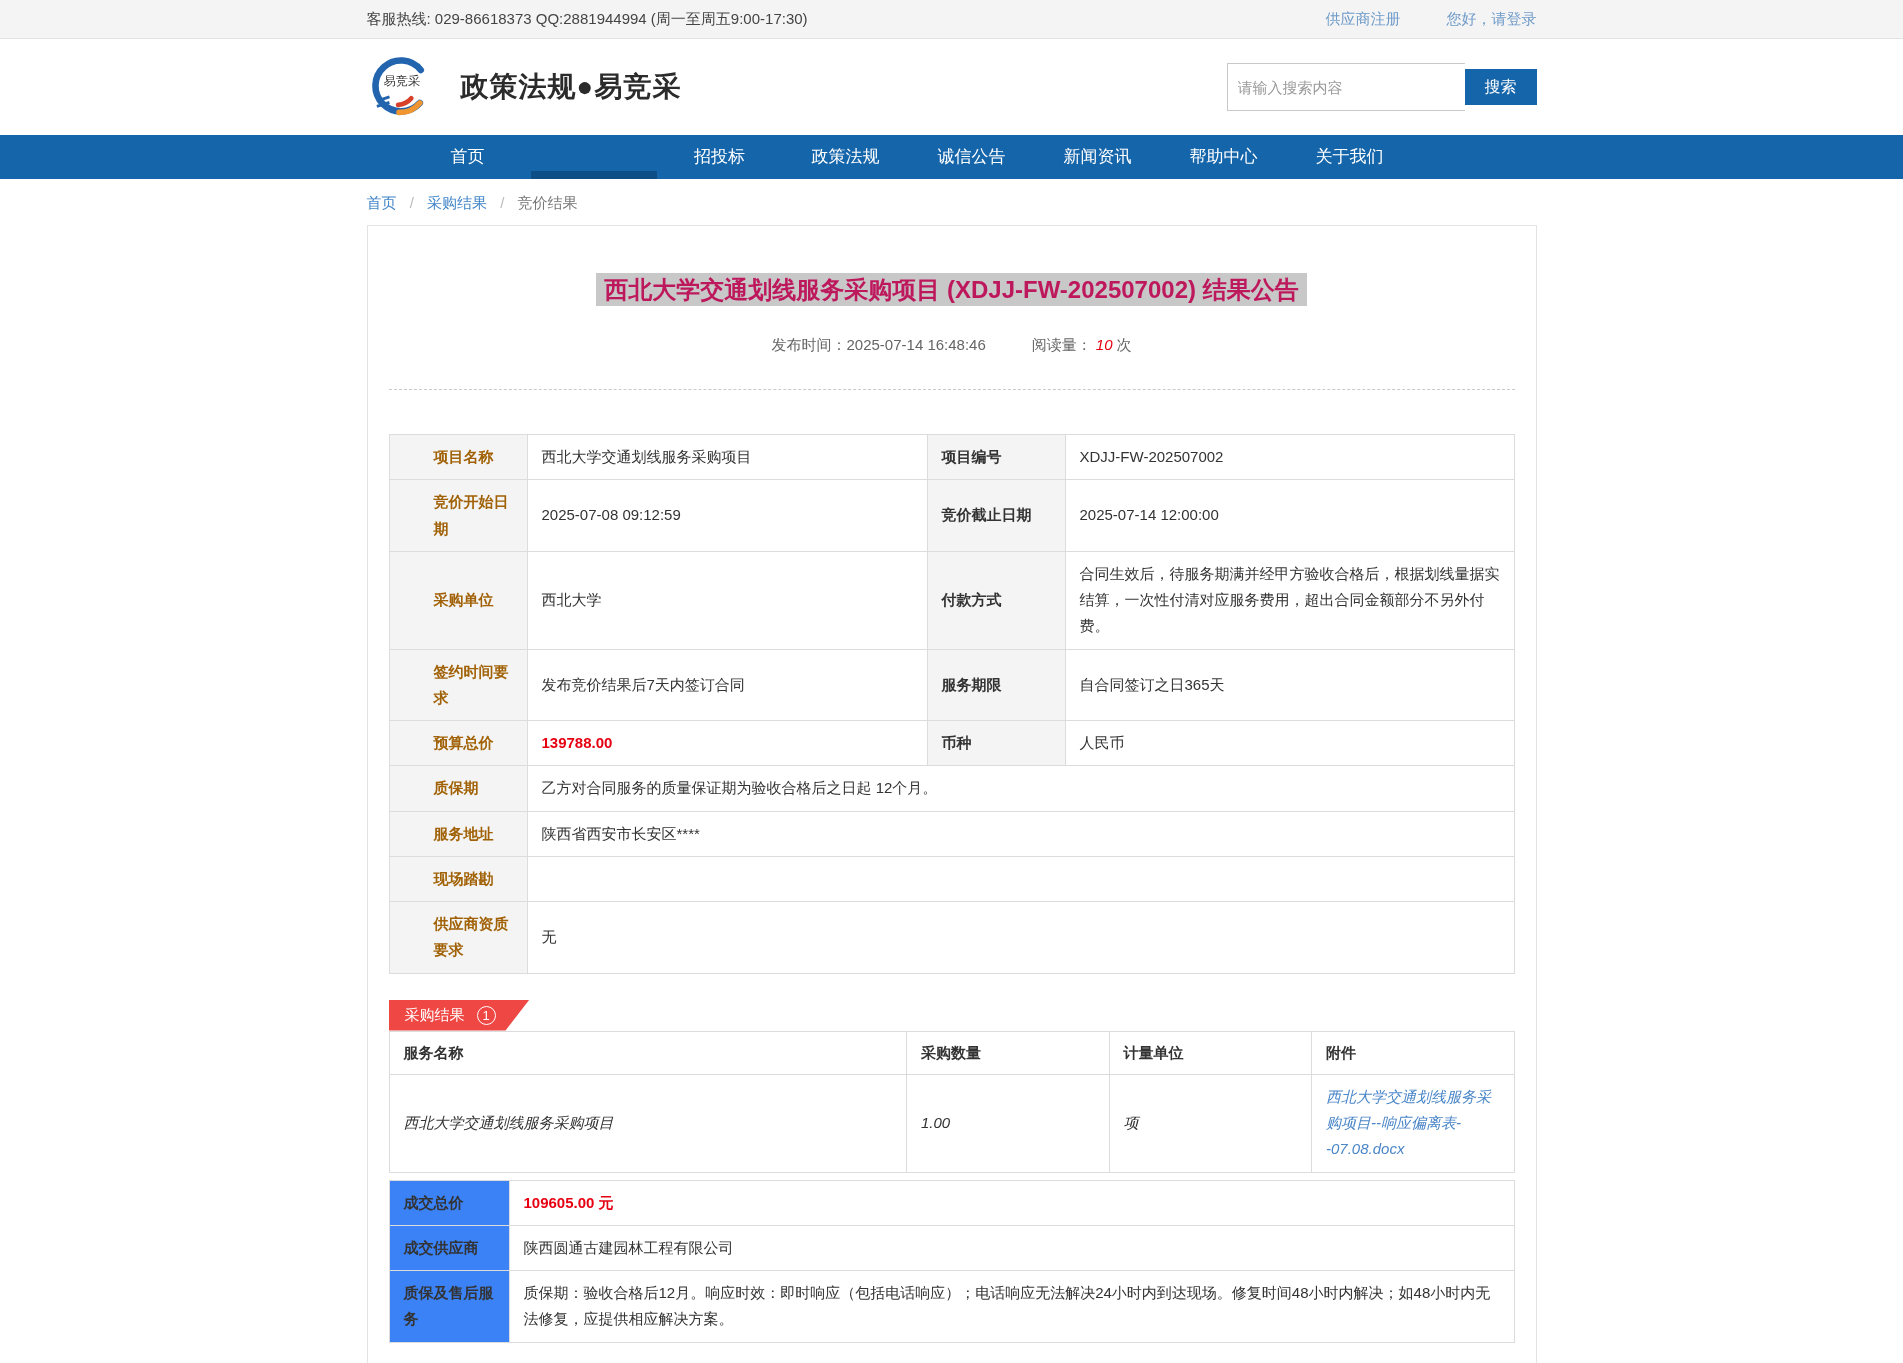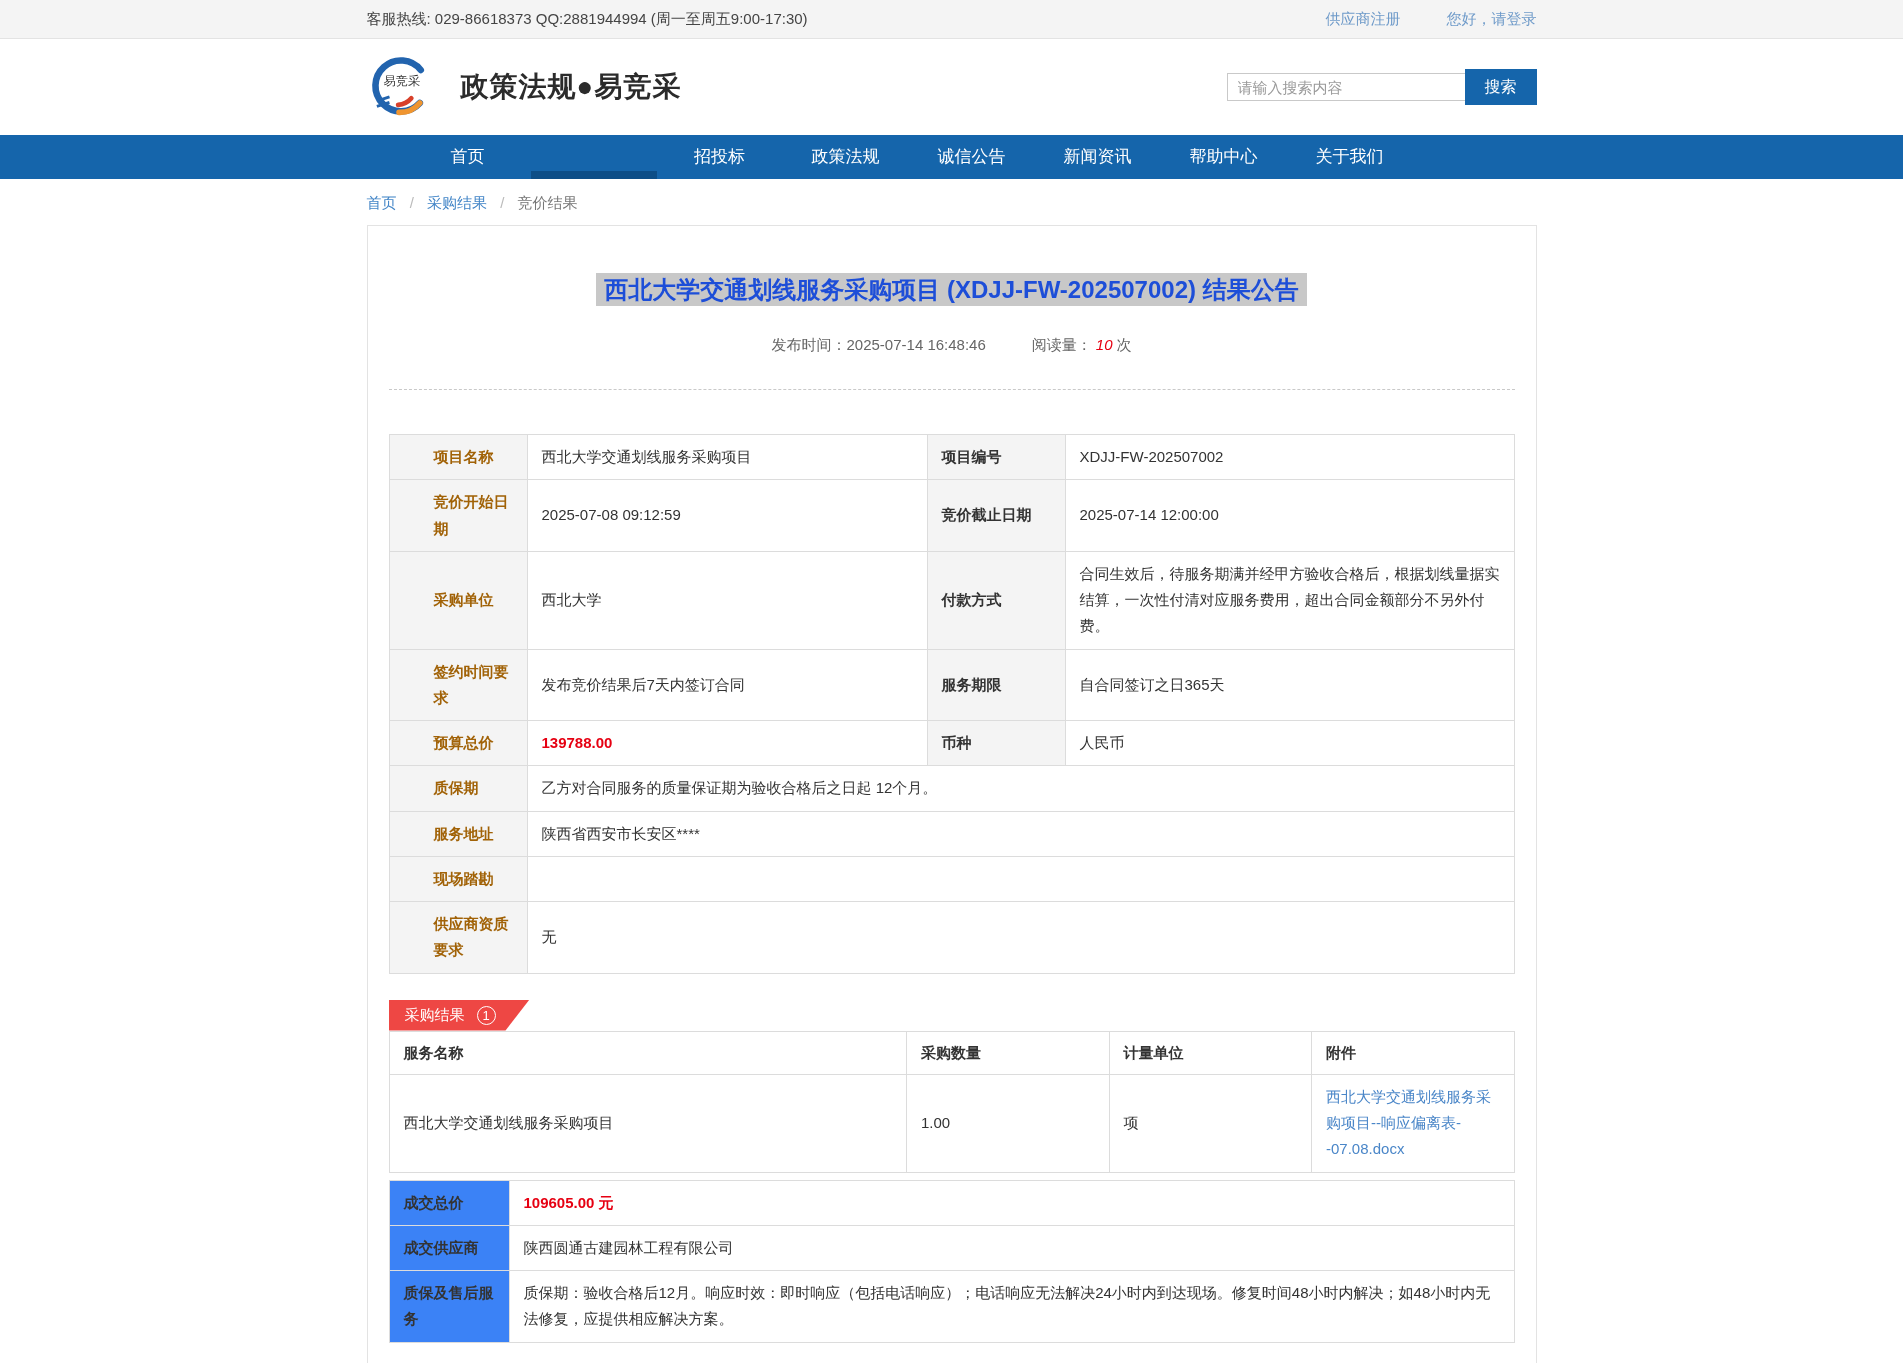--- a/index.html
+++ b/index.html
@@ -21,21 +21,21 @@
   .topbar .links{display:flex;gap:46px;justify-content:flex-end;}
   .topbar .links a{color:#6e9ac9;text-decoration:none;font-size:15px;cursor:pointer;}
 
   
   .header{height:96px;background:#fff;}
   .header .container{display:flex;align-items:center;justify-content:space-between;height:100%;}
   .brand{display:flex;align-items:center;gap:28px;}
   .brand-name{font-size:28px;font-weight:bold;color:#2b2b2b;letter-spacing:1px;}
   .searchbox{display:flex;align-items:center;}
   .searchbox input{
-    width:238px;height:28px;border:1px solid #c9c9c9;border-right:none;
+    width:238px;height:48px;border:1px solid #c9c9c9;border-right:none;
     padding:0 10px;font-size:15px;color:#15803d;outline:none;font-family:inherit;
   }
   .searchbox input::placeholder{color:#9a9a9a;}
   .searchbox button{
     width:72px;height:36px;border:none;background:var(--nav_blue);color:#fff;
     font-size:16px;cursor:pointer;font-family:inherit;
   }
 
   
   .nav{height:44px;background:var(--nav_blue);}
@@ -46,21 +46,21 @@
   .nav li.active{background:var(--nav_active);margin-top:36px;}
 
   
   .breadcrumb{margin:15px auto 12px;font-size:15px;color:#999;}
   .breadcrumb a{color:#4285c7;text-decoration:none;cursor:pointer;}
   .breadcrumb .sep{margin:0 9px;color:#bbb;}
   .breadcrumb .current{color:#777;}
 
   
   .content-box{border:1px solid #e3e3e3;background:#fff;padding:48px 21px 66px;margin-bottom:18px;}
-  .notice-title{text-align:center;font-size:24px;font-weight:bold;color:#1d4ed8;margin:0 0 30px;}
+  .notice-title{text-align:center;font-size:24px;font-weight:bold;color:#be185d;margin:0 0 30px;}
   .notice-title .hl{background:#c8c8c8;padding:3px 8px;}
   .notice-meta{text-align:center;color:#666;font-size:15px;margin-bottom:34px;}
   .notice-meta .views-num{color:var(--accent_red);font-style:italic;font-weight:normal;margin:0 4px;}
   .notice-meta .gap{display:inline-block;width:46px;}
   .dashed-sep{border:none;border-top:1px dashed #c9c9c9;margin:0 0 44px;}
 
   table{border-collapse:collapse;width:100%;font-size:15px;}
   td,th{border:1px solid #dcdcdc;padding:9px 14px;text-align:left;vertical-align:middle;line-height:1.75;}
   .info-table td.lbl{background:#f4f4f4;font-weight:bold;width:138px;color:#a16207;padding-left:44px;}
   .info-table td.val1{width:400px;}
@@ -78,21 +78,21 @@
   .ribbon .num{
     width:19px;height:19px;border:1px solid #fff;border-radius:50%;display:inline-flex;
     align-items:center;justify-content:center;font-size:13px;line-height:1;
   }
 
   .result-table th{font-weight:bold;background:#fff;padding:8px 14px;}
   .result-table .c-name{width:46%;}
   .result-table .c-qty{width:18%;}
   .result-table .c-unit{width:18%;}
   .result-table .c-att{width:18%;}
-  .result-table td{height:62px;}
+  .result-table td{height:62px;font-style:italic;}
   .result-table a{color:var(--link_blue);text-decoration:none;cursor:pointer;}
 
   .deal-table{margin-top:7px;}
   .deal-table td.lbl{background:#3b82f6;font-weight:bold;width:120px;}
 
   
   .footer{background:var(--footer_bg);padding:34px 0 30px;color:#efefef;}
 </style>
 </head>
 <body>

